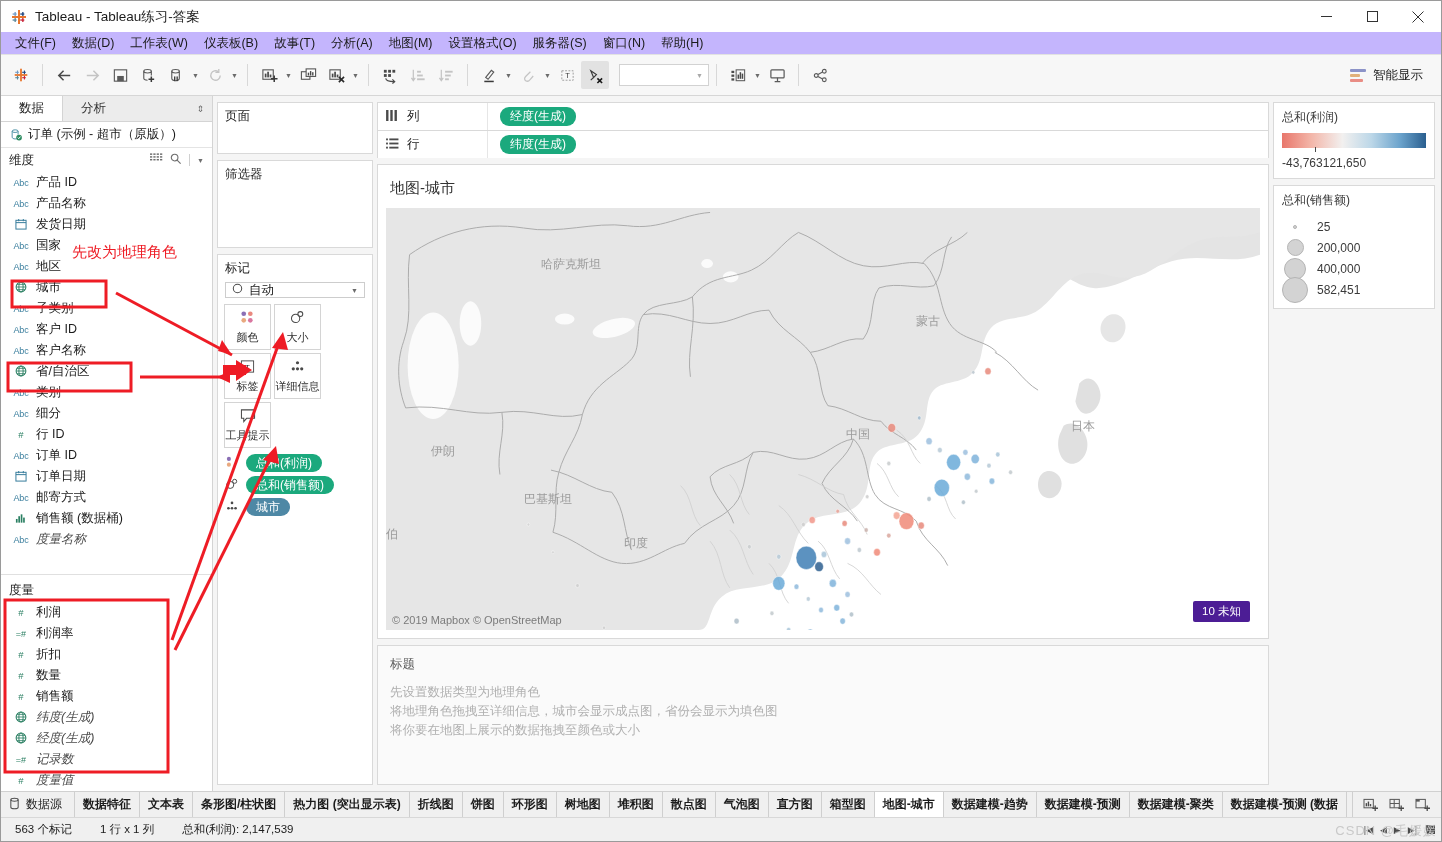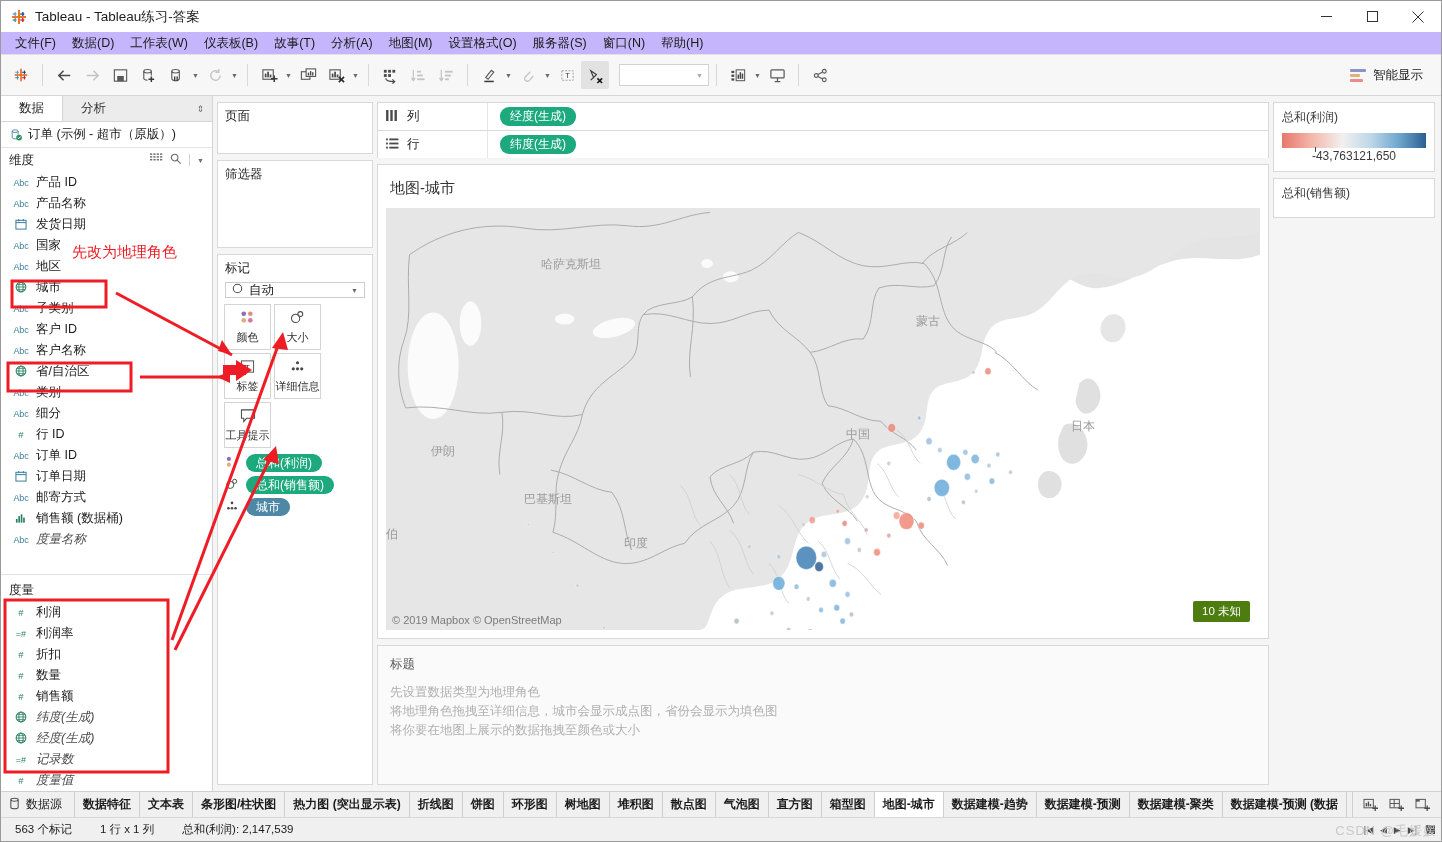--- a/index.html
+++ b/index.html
@@ -113,39 +113,39 @@
   .shelf-lbl { width:110px; display:flex; align-items:center; gap:8px;
                padding-left:8px; font-size:12.5px; color:#1b1b1b;
                border-right:1px solid #e6e6e6; height:100%; }
   .shelf .pill { margin-left:12px; height:19px; }
   .viewarea { flex:1; background:#fff; border:1px solid #d9d9d9; margin-top:6px;
               display:flex; flex-direction:column; min-height:0; }
   .view-title { padding:14px 0 10px 12px; font-size:15px; color:#333; flex:none; }
   .mapwrap { flex:1; margin:0 8px 8px 8px; position:relative; overflow:hidden;
              background:#e9e9e9; min-height:0; }
   .attrib { position:absolute; left:6px; bottom:4px; font-size:11px; color:#7b7b7b; }
-  .unknown { position:absolute; right:10px; bottom:8px; background:#4d7c0f;
+  .unknown { position:absolute; right:10px; bottom:8px; background:#4c1d95;
              color:#fff; font-size:11.5px; padding:3px 9px; border-radius:2px; }
   .maplabel { position:absolute; color:#9b9b9b; font-size:12px; white-space:nowrap; }
   .caption { height:140px; background:#fafafa; border:1px solid #d9d9d9;
              margin-top:6px; padding:10px 12px; flex:none; }
   .cap-h { font-size:12.5px; color:#5a5a5a; margin-bottom:10px; }
   .cap-l { font-size:12.5px; color:#b0b0b0; line-height:19px; }
 
   
   .legendpane { width:170px; background:#f5f5f5; padding:6px 6px 6px 2px;
                 display:flex; flex-direction:column; gap:6px; flex:none; }
   .lg-card { background:#fff; border:1px solid #d9d9d9; padding:6px 8px 8px 8px; }
   .lg-h { font-size:12px; color:#3a3a3a; margin-bottom:7px; }
   .gradient { height:15px; width:100%;
               background:linear-gradient(to right,#e8766b 0%,#f3b5a8 20%,#f2f0ef 42%,
                         #bcd7e8 62%,#6ba3cc 82%,#2a5f8f 100%); position:relative; }
   .gradtick { position:absolute; left:23%; bottom:-4px; width:1px; height:5px;
               background:#4a4a4a; }
-  .gradvals { display:flex; justify-content:center; margin-top:1px;
+  .gradvals { display:flex; justify-content:flex-start; margin-top:8px;
               font-size:12px; color:#3a3a3a; }
   .sizerow { display:flex; align-items:center; gap:9px; height:21px; }
   .sizedot { border-radius:50%; background:#d3d3d3; border:1px solid #b4b4b4;
              flex:none; }
   .sizeval { font-size:12px; color:#3a3a3a; }
   .sizewrap { width:26px; display:flex; justify-content:center; flex:none; }
 
   
   .sheettabs { height:26px; background:#f0f0f0; border-top:1px solid #d0d0d0;
                display:flex; align-items:stretch; flex:none; }
@@ -937,20 +937,46 @@
         <div class="gradient">
           <div class="gradtick"></div>
         </div>
         <div class="gradvals">
           <span>-43,763</span>
           <span>121,650</span>
         </div>
       </div>
       <div class="lg-card">
         <div class="lg-h">总和(销售额)</div>
+        <div id="sizelist">
+            <div class="sizerow">
+              <span class="sizewrap">
+                <span class="sizedot" style="width:4px;height:4px"></span>
+              </span>
+              <span class="sizeval">25</span>
+            </div>
+            <div class="sizerow">
+              <span class="sizewrap">
+                <span class="sizedot" style="width:17px;height:17px"></span>
+              </span>
+              <span class="sizeval">200,000</span>
+            </div>
+            <div class="sizerow">
+              <span class="sizewrap">
+                <span class="sizedot" style="width:22px;height:22px"></span>
+              </span>
+              <span class="sizeval">400,000</span>
+            </div>
+            <div class="sizerow">
+              <span class="sizewrap">
+                <span class="sizedot" style="width:26px;height:26px"></span>
+              </span>
+              <span class="sizeval">582,451</span>
+            </div>
+          </div>
       </div>
     </div>
   </div>
 
   <div class="sheettabs">
     <div class="st-dsrc">
       <span>
         <svg width="11" height="13" viewBox="0 0 12 14">
             <ellipse cx="6" cy="3" rx="4" ry="1.6" fill="none" stroke="#4a4a4a" stroke-width="1.1"></ellipse>
             <path d="M2,3 L2,11 C2,12 4,12.8 6,12.8 C8,12.8 10,12 10,11 L10,3" fill="none" stroke="#4a4a4a" stroke-width="1.1"></path>

